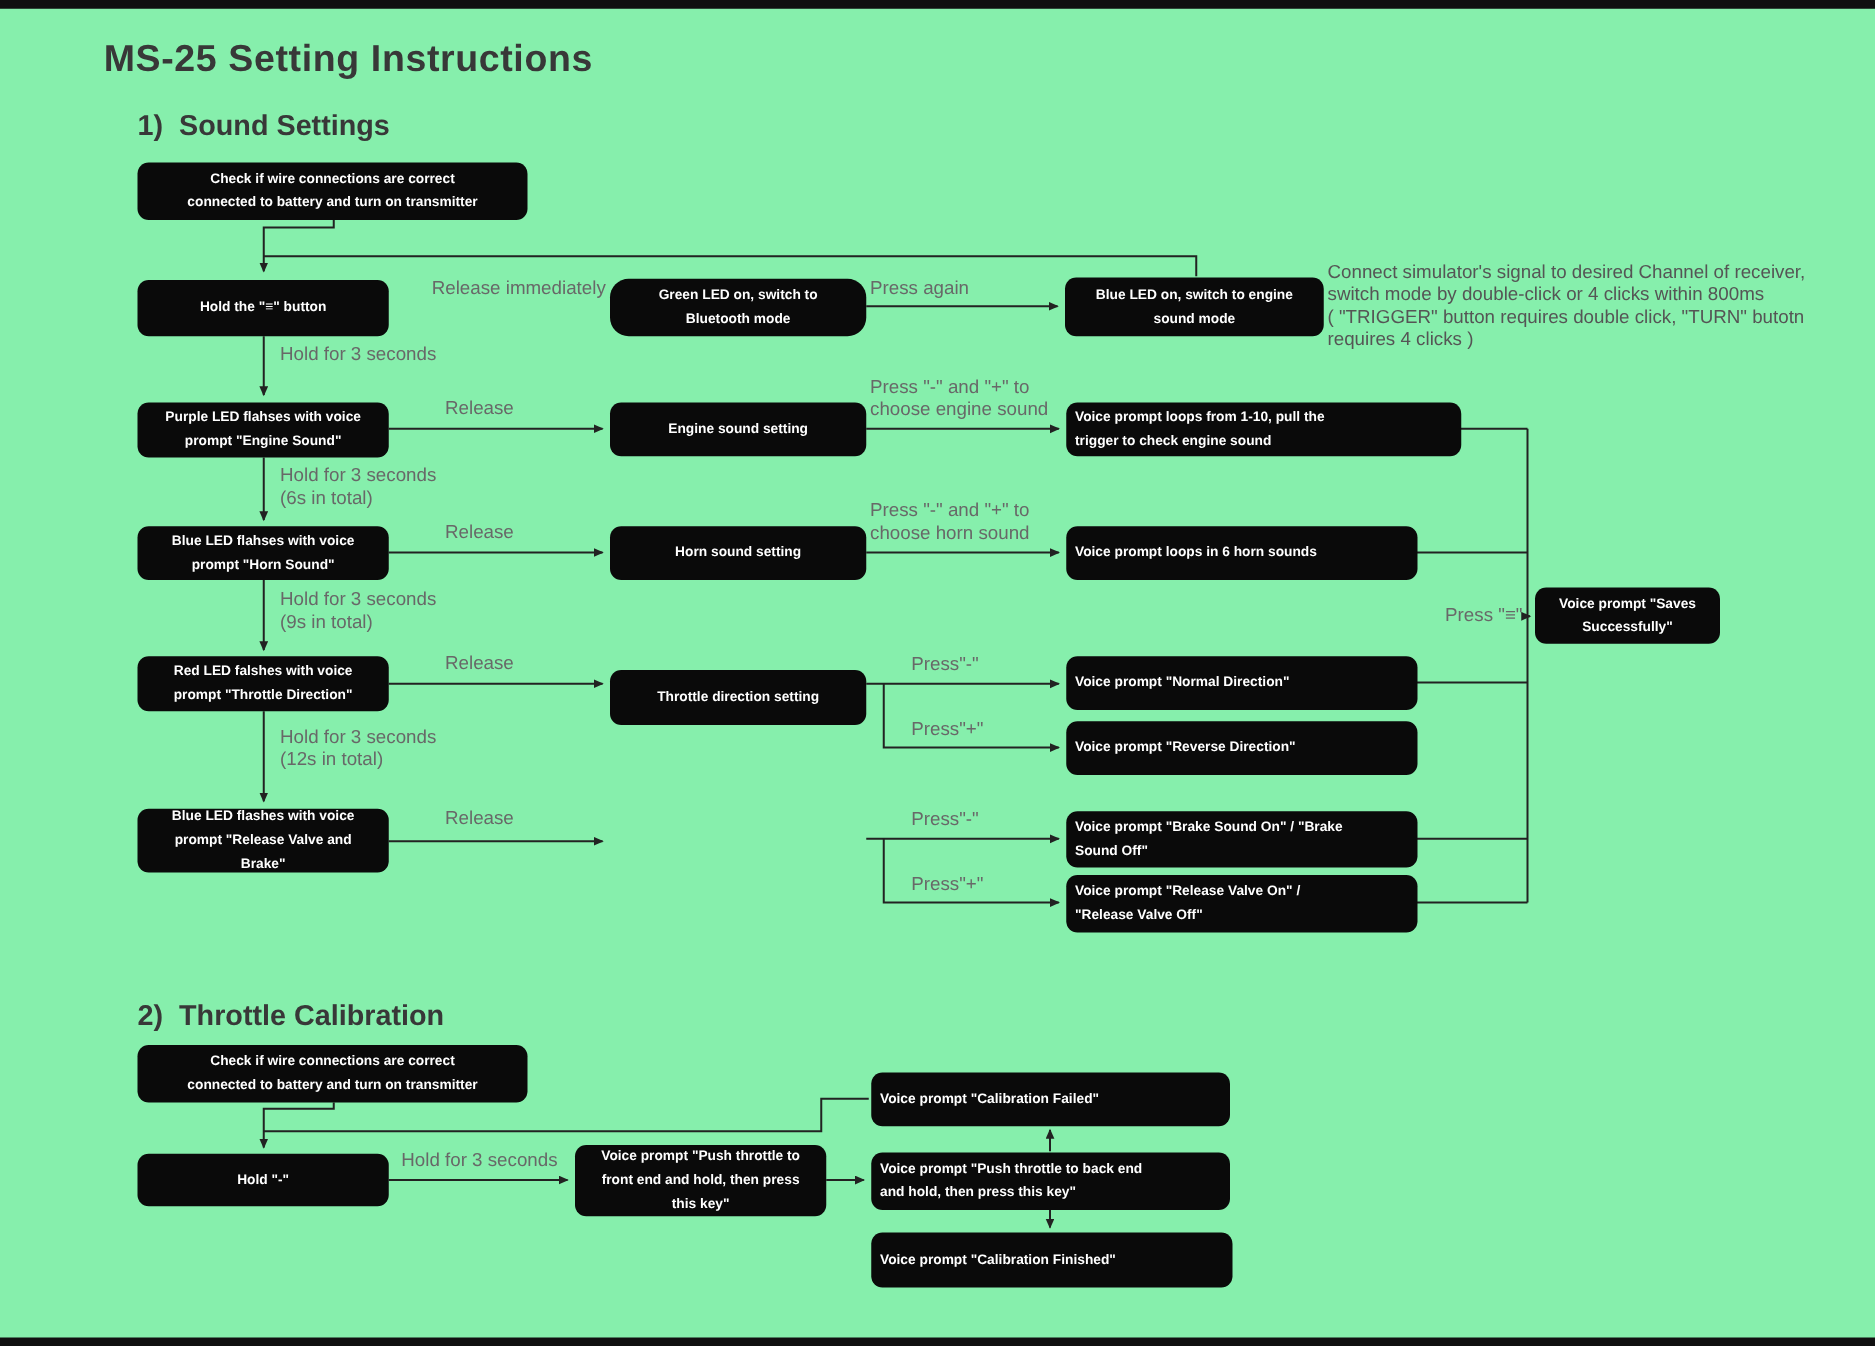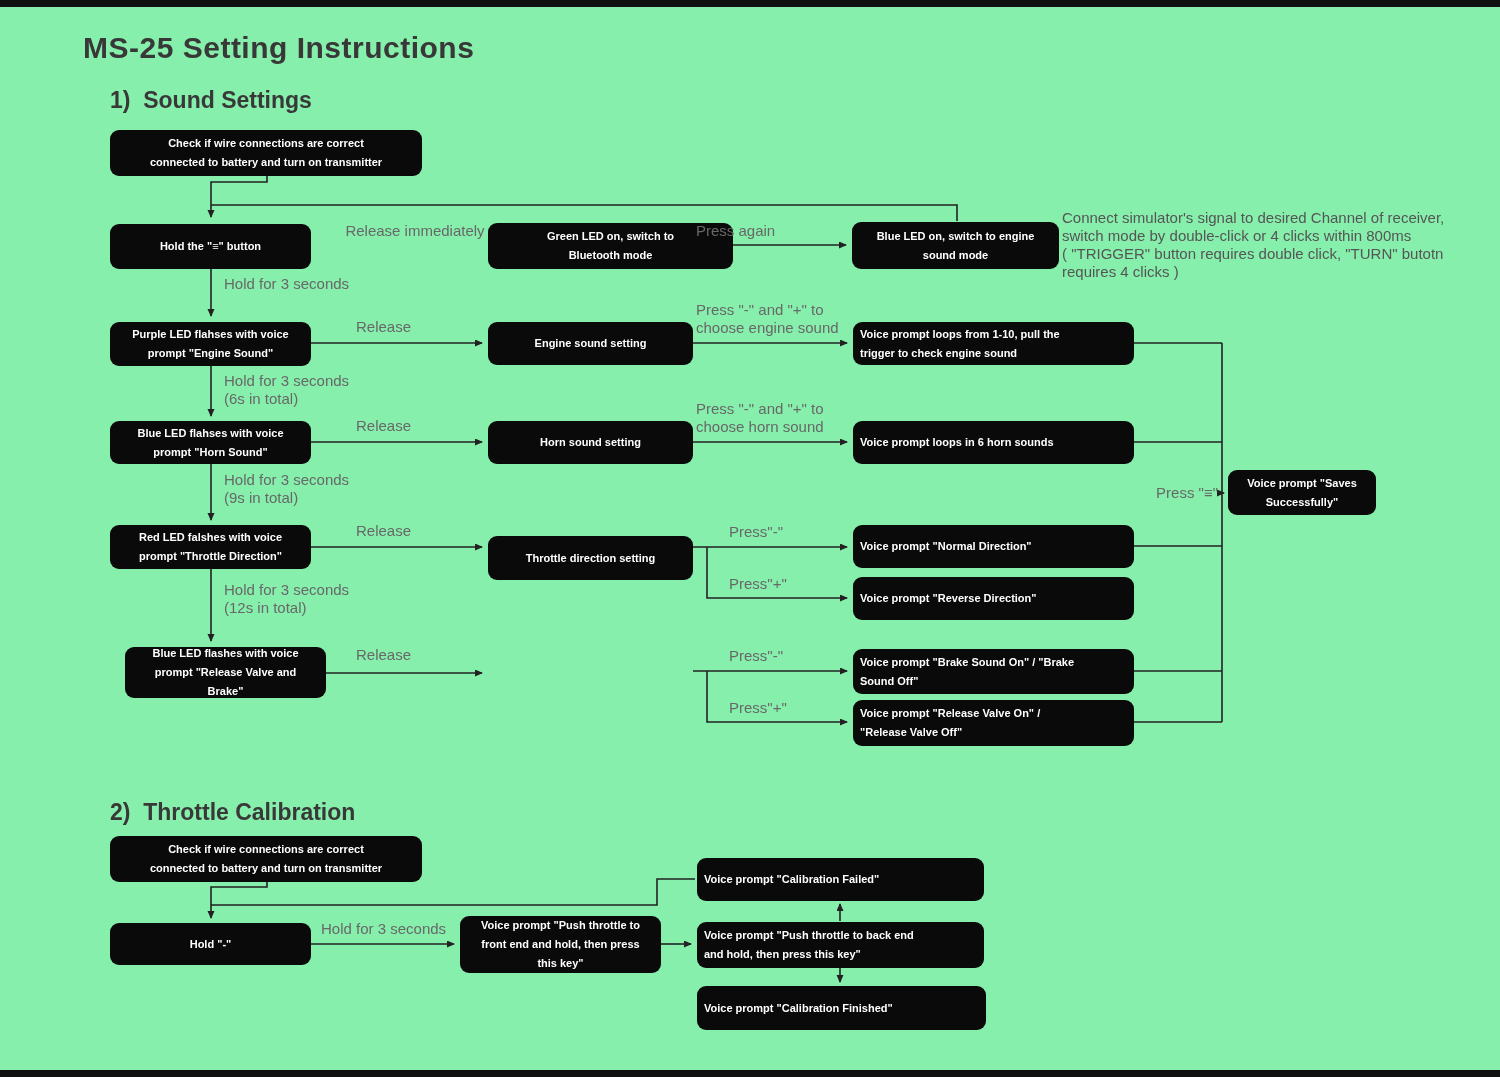--- a/index.html
+++ b/index.html
@@ -19,33 +19,33 @@
        white-space:pre-line;padding:2px 4px;box-sizing:border-box;}
   .box.al{justify-content:flex-start;text-align:left;padding-left:7px;}
   .lbl{position:absolute;color:#686868;font-size:15px;line-height:18px;
        white-space:pre-line;}
   .lbl.ctr{text-align:center;}
   #note{position:absolute;left:1062px;top:209px;width:420px;color:#555;
         font-size:15px;line-height:18px;white-space:pre-line;}
   
   #b-s1-check{left:110px;top:130px;width:312px;height:46px;}
   #b-s1-hold{left:110px;top:224px;width:201px;height:45px;}
-  #b-s1-green{left:488px;top:223px;width:245px;height:46px;}
+  #b-s1-green{left:488px;top:223px;width:205px;height:46px;border-radius:15px;}
   #b-s1-blueeng{left:852px;top:222px;width:207px;height:47px;}
   #b-s1-purple{left:110px;top:322px;width:201px;height:44px;}
   #b-s1-engset{left:488px;top:322px;width:205px;height:43px;}
-  #b-s1-engloop{left:853px;top:322px;width:281px;height:43px;}
+  #b-s1-engloop{left:853px;top:322px;width:316px;height:43px;}
   #b-s1-bluehorn{left:110px;top:421px;width:201px;height:43px;}
   #b-s1-hornset{left:488px;top:421px;width:205px;height:43px;}
   #b-s1-hornloop{left:853px;top:421px;width:281px;height:43px;}
   #b-s1-red{left:110px;top:525px;width:201px;height:44px;}
   #b-s1-thrset{left:488px;top:536px;width:205px;height:44px;}
   #b-s1-normal{left:853px;top:525px;width:281px;height:43px;}
   #b-s1-reverse{left:853px;top:577px;width:281px;height:43px;}
-  #b-s1-bluerel{left:110px;top:647px;width:201px;height:51px;margin-left:15px;}
+  #b-s1-bluerel{left:110px;top:647px;width:201px;height:51px;}
   #b-s1-relset{left:488px;top:651px;width:205px;height:45px;}
   #b-s1-brake{left:853px;top:649px;width:281px;height:45px;}
   #b-s1-valve{left:853px;top:700px;width:281px;height:46px;}
   #b-s1-saves{left:1228px;top:470px;width:148px;height:45px;}
   
   #l-relimm{left:340px;top:222px;width:150px;}
   #l-pressagain{left:696px;top:222px;}
   #l-hold1{left:224px;top:275px;}
   #l-rel1{left:356px;top:318px;}
   #l-chooseeng{left:696px;top:301px;}

